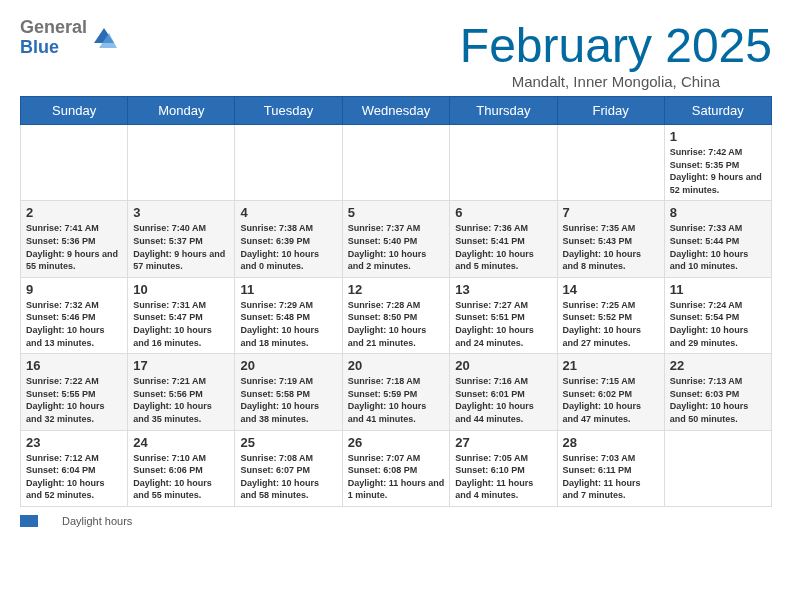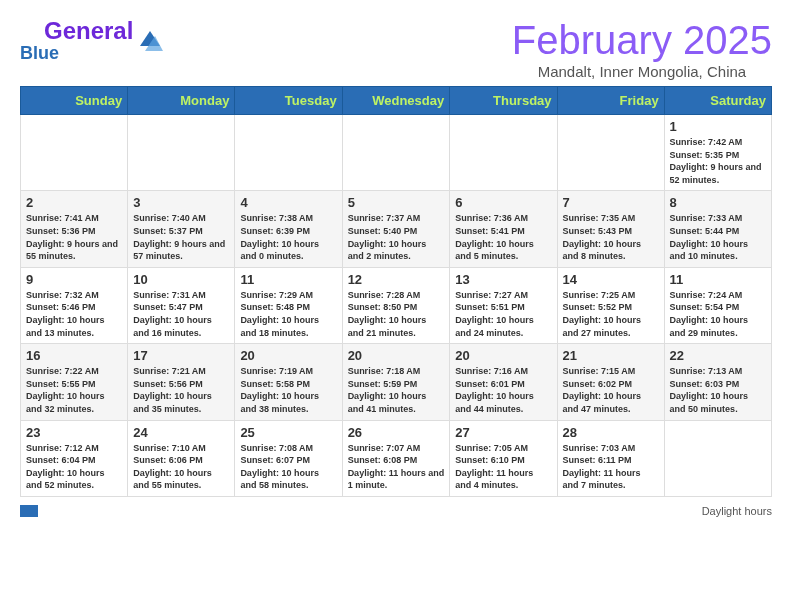--- a/index.html
+++ b/index.html
@@ -23,60 +23,59 @@
       display: flex;
       align-items: center;
       gap: 0;
     }
     .logo-text {
       display: flex;
       flex-direction: column;
       line-height: 1.1;
     }
     .logo-general {
-      font-size: 24px;
+      font-size: 18px;
       font-weight: bold;
-      color: #6d28d9;
-      margin-left: 24px;
+      color: #737373;
     }
     .logo-blue {
       font-size: 18px;
       font-weight: bold;
       color: #2a6db5;
     }
     .logo-icon {
       width: 30px;
       height: 30px;
       margin-left: 2px;
     }
     .title-block {
       text-align: right;
     }
     .cal-title {
-      font-size: 40px;
-      color: #8b5cf6;
+      font-size: 48px;
+      color: #0369a1;
       font-weight: normal;
     }
     .cal-subtitle {
       font-size: 15px;
       color: #555;
       text-align: center;
     }
     .calendar {
       width: 100%;
       border-collapse: collapse;
       border: 1px solid #ccc;
     }
     .calendar th {
       background: #2a6db5;
-      color: #bef264;
+      color: #ffffff;
       font-size: 13px;
-      font-weight: bold;
+      font-weight: normal;
       padding: 6px 5px;
-      text-align: right;
+      text-align: center;
       border: 1px solid #1a5a9a;
     }
     .calendar td {
       vertical-align: top;
       border: 1px solid #ddd;
       padding: 4px 5px;
       width: 108px;
       min-height: 80px;
       font-size: 9.5px;
       color: #333;
@@ -97,22 +96,21 @@
       color: #333;
       font-weight: bold;
     }
     .empty-cell {
       background: #fff !important;
     }
     .footer-row {
       display: flex;
       align-items: center;
       margin-top: 8px;
-      gap: 16px;
-      justify-content: space-between;
+      gap: 24px;
     }
     .daylight-box {
       width: 18px;
       height: 12px;
       background: #2a6db5;
       display: inline-block;
     }
     .footer-text {
       font-size: 11px;
       color: #555;

